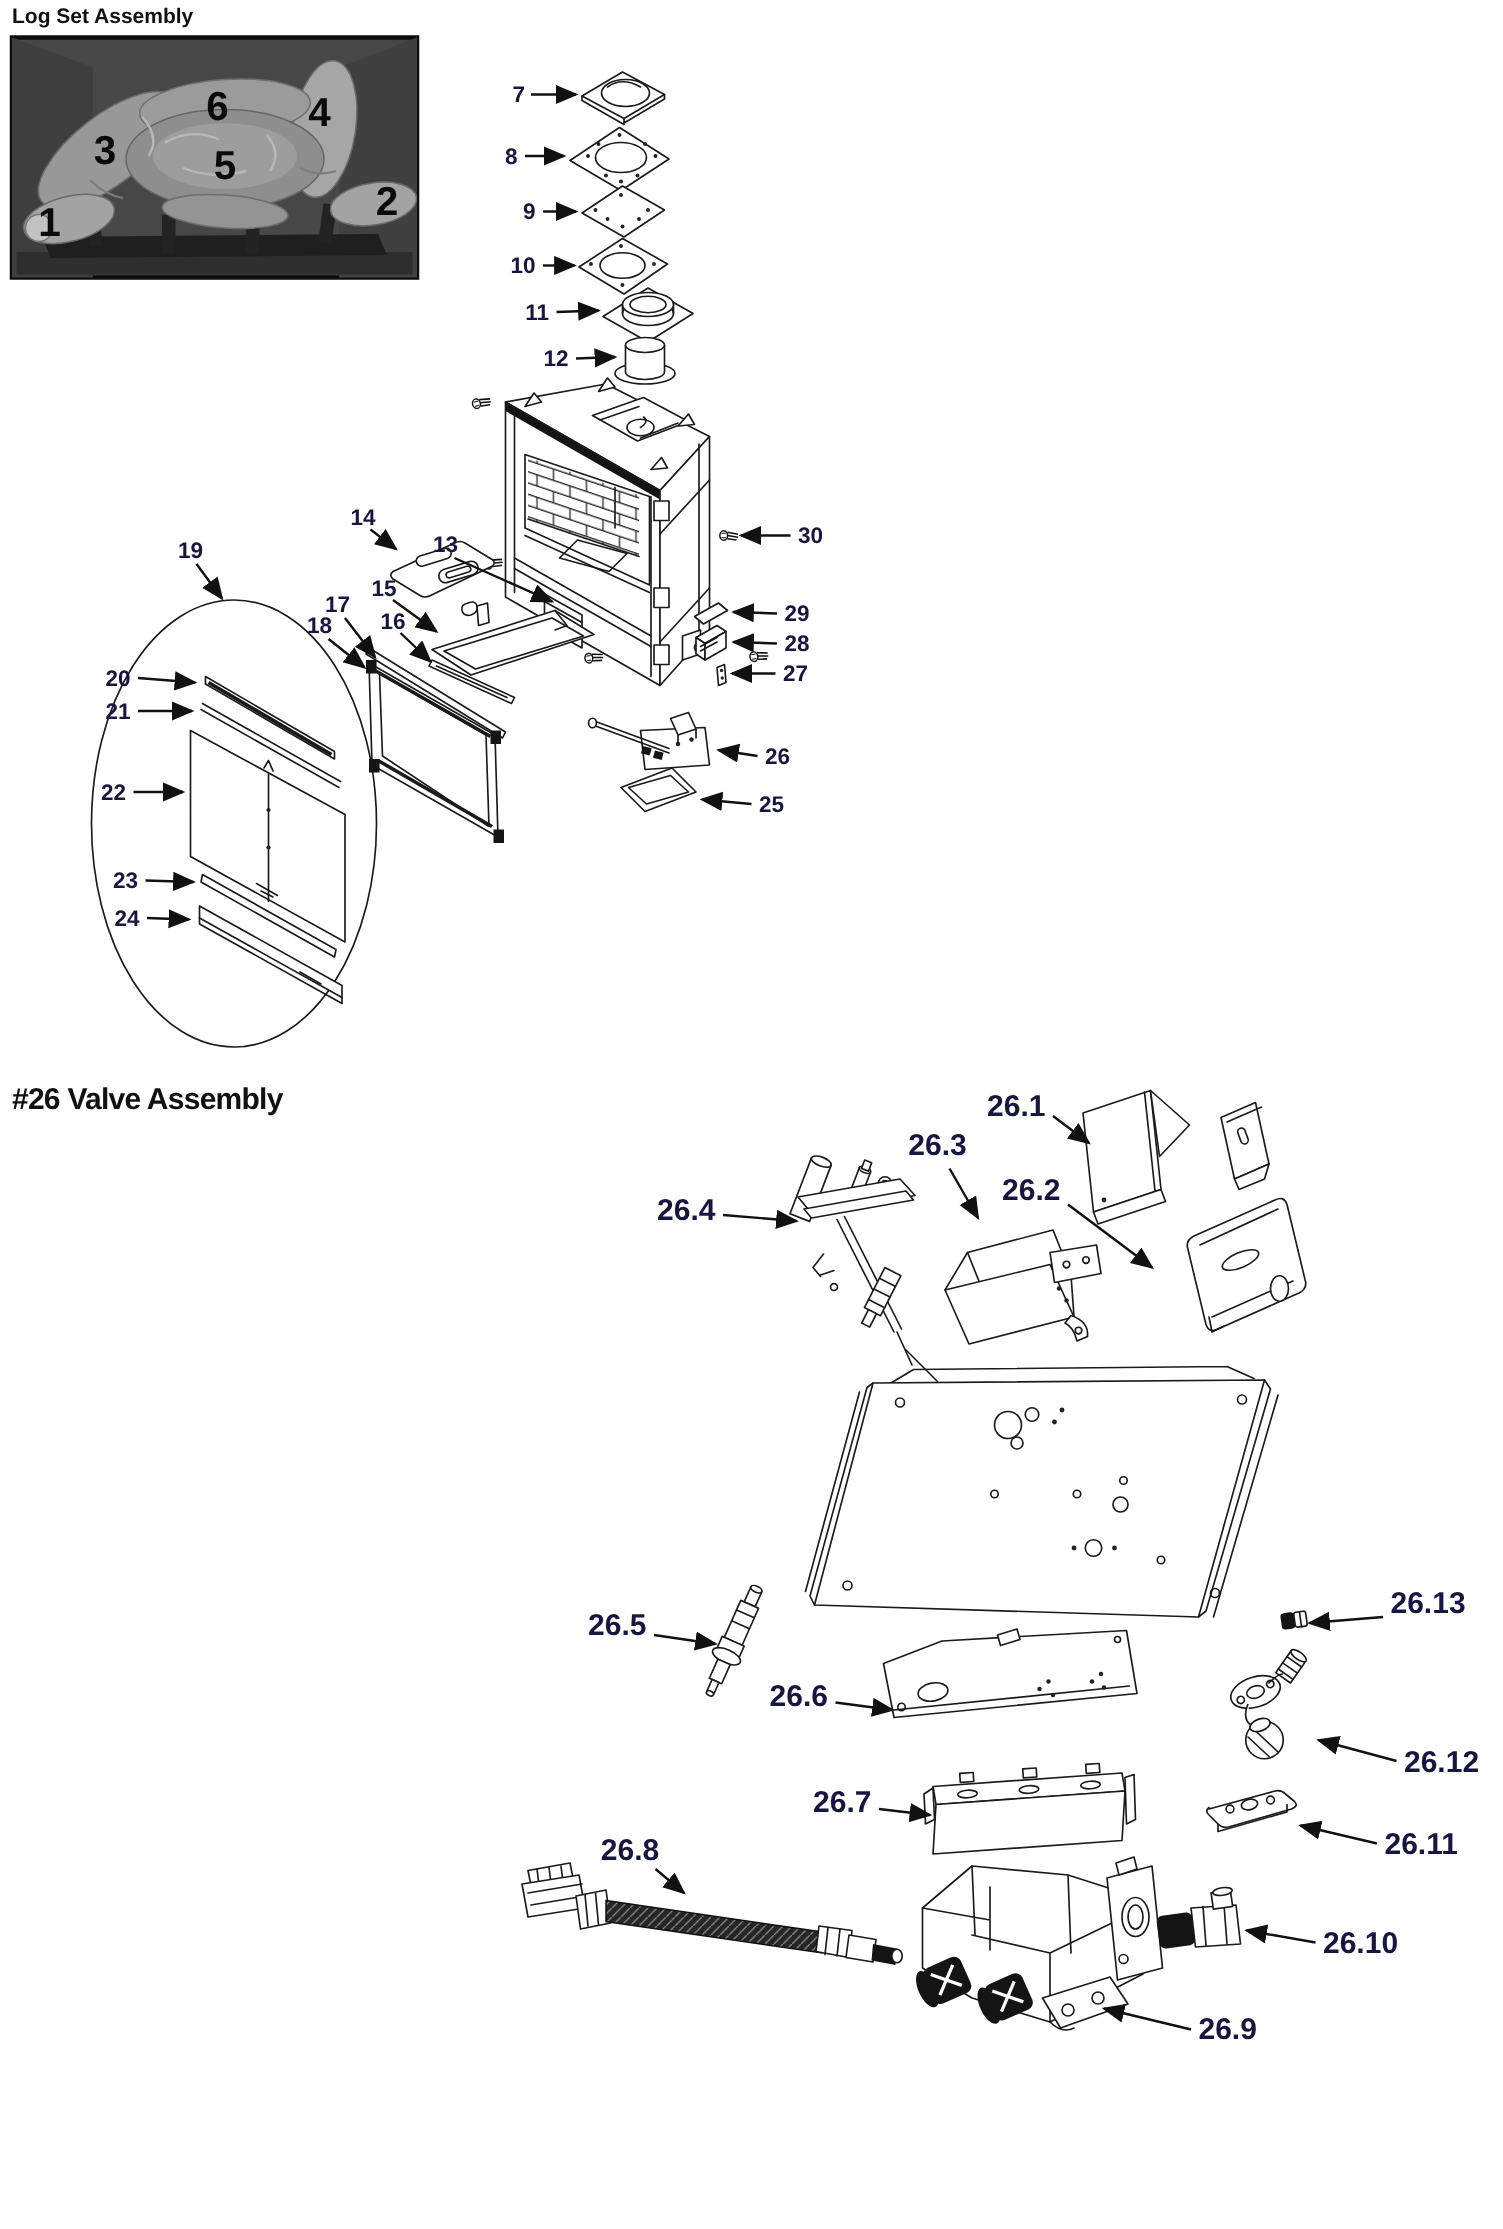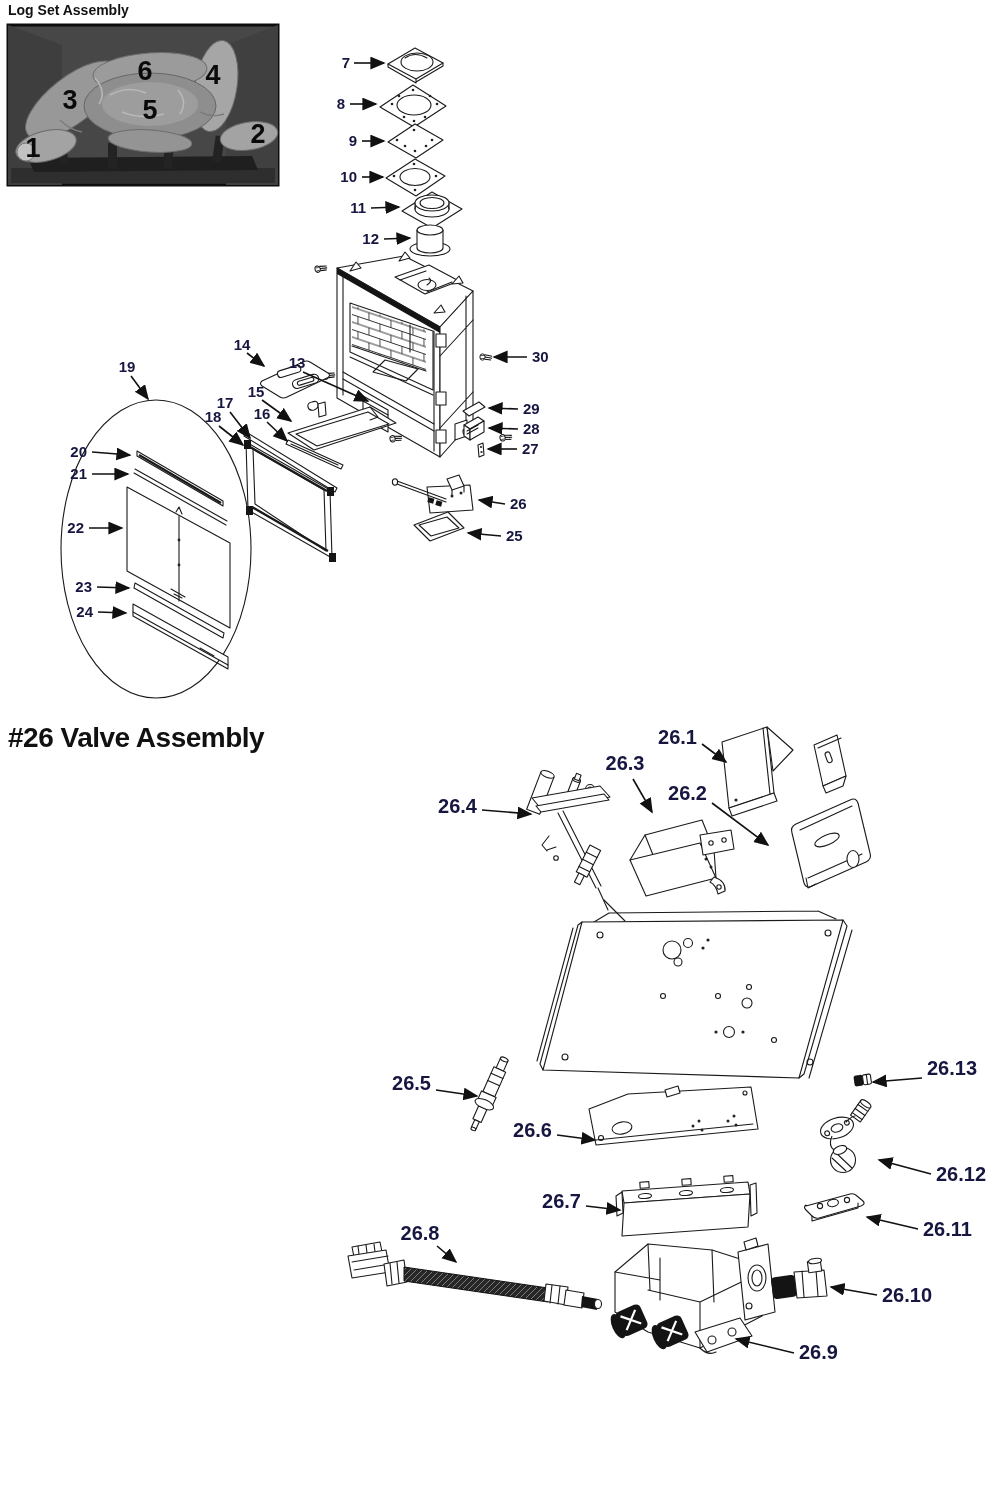--- a/index.html
+++ b/index.html
@@ -1,19 +1,19 @@
 <!DOCTYPE html>
 <html><head>
 <meta charset="utf-8">
 <style>
   html,body{margin:0;padding:0;background:#fff;}
   .page{position:relative;width:1002px;height:1486px;background:#fff;overflow:hidden;
         font-family:"Liberation Sans",sans-serif;}
   .log-title{position:absolute;left:8px;top:2px;font-size:14px;font-weight:bold;color:#111;}
-  .valve-title{position:absolute;left:8px;top:722px;font-size:28px;font-weight:bold;color:#111;letter-spacing:-0.5px;}
+  .valve-title{position:absolute;left:8px;top:722px;font-size:20px;font-weight:bold;color:#111;letter-spacing:-0.5px;}
   svg{position:absolute;left:0;top:0;}
   .ln{fill:none;stroke:#1a1a1a;stroke-width:1.1;stroke-linejoin:round;stroke-linecap:round;}
   .fw{fill:#fff;stroke:#1a1a1a;stroke-width:1.1;stroke-linejoin:round;}
   .thk{fill:none;stroke:#1a1a1a;stroke-width:2.4;stroke-linejoin:round;}
   .dot{fill:#222;stroke:none;}
   .dk{fill:#141414;stroke:none;}
   .lbl{font:bold 15px "Liberation Sans",sans-serif;fill:#161640;}
   .vlbl{font:bold 20px "Liberation Sans",sans-serif;fill:#161640;}
   .plbl{font:bold 27px "Liberation Sans",sans-serif;fill:#0a0a0a;}
   .arrow{stroke:#111;stroke-width:1.6;fill:none;marker-end:url(#arr);}

